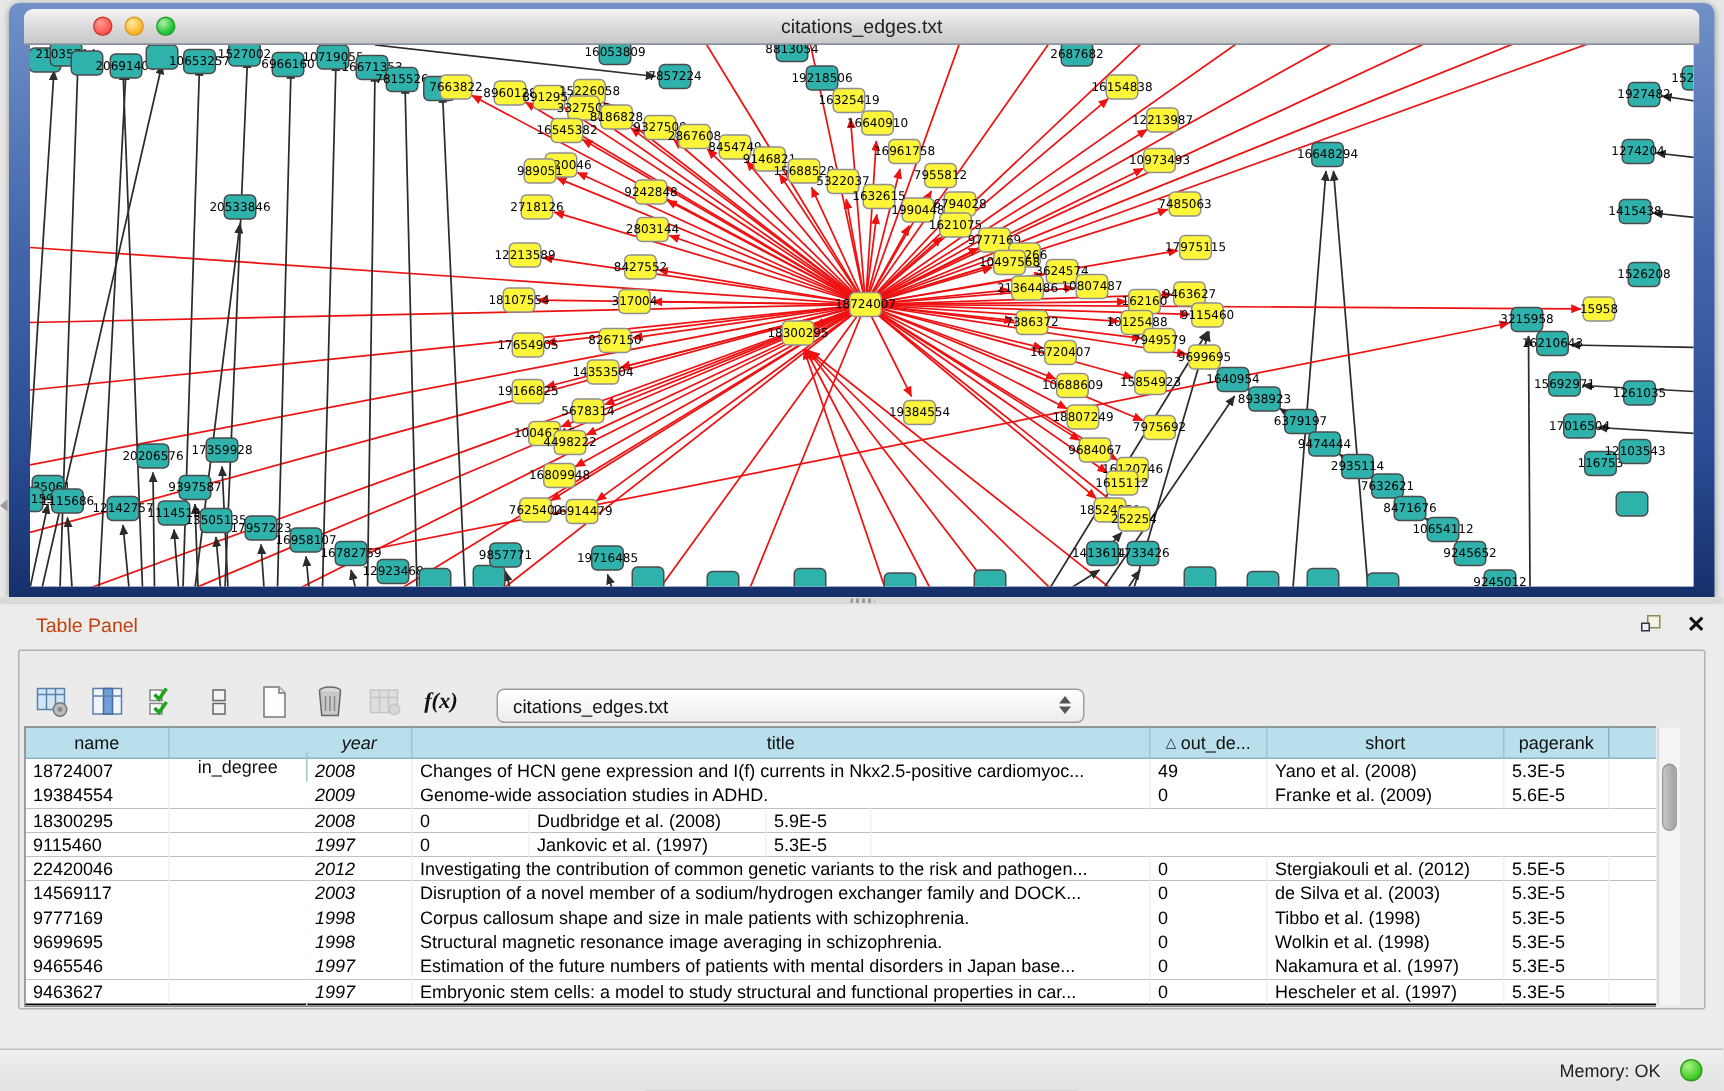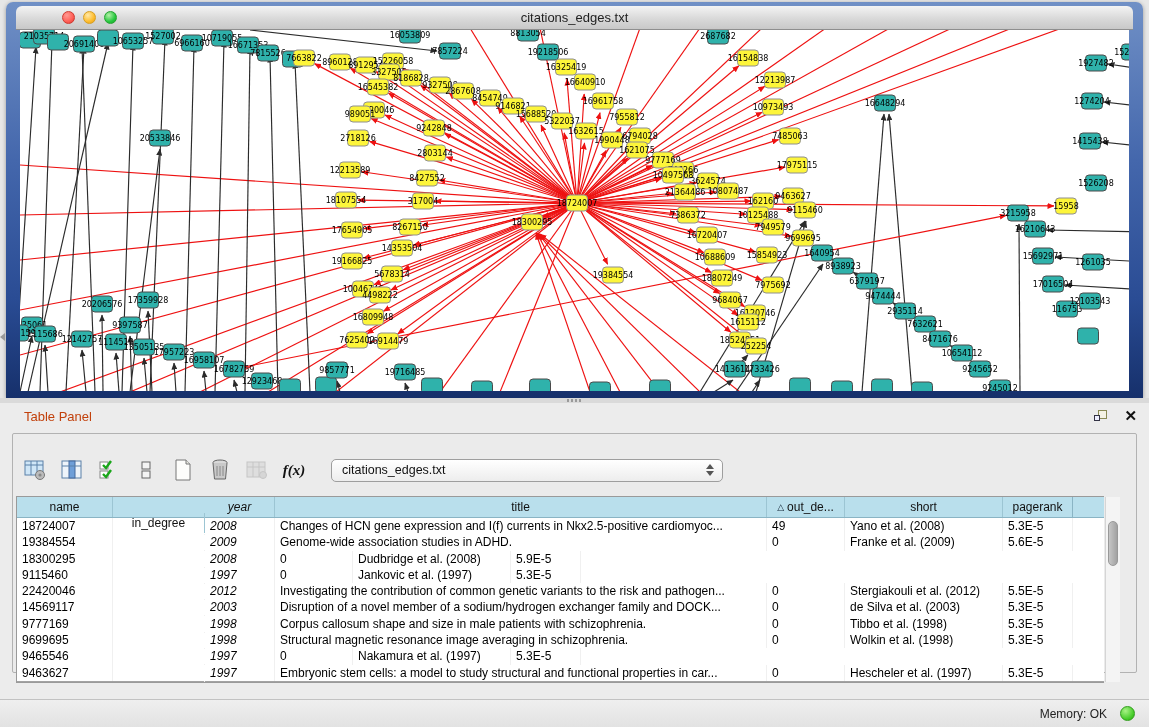--- a/index.html
+++ b/index.html
@@ -33,33 +33,33 @@
   .table-panel { position:absolute; left:0; top:403px; width:1149px; height:296px; background:#ececec; }
   .panel-header { position:absolute; left:0; top:0; width:100%; height:28px; }
   .panel-title { position:absolute; left:24px; top:6px; font-size:13px; color:#c2410c; }
   .float-btn { position:absolute; right:40px; top:7px; width:15px; height:14px; cursor:default; }
   .float-btn .sq1 { position:absolute; left:4px; top:0; width:9px; height:9px; border:1px solid #8a8a55; background:#f4f2e4; }
   .float-btn .sq2 { position:absolute; left:0; top:5px; width:6px; height:6px; border:1px solid #334; background:#eef; }
   .close-btn { position:absolute; right:12px; top:4px; font-size:15px; font-weight:bold; color:#111; }
 
   .panel-box { position:absolute; left:12px; top:30px; width:1125px; height:240px;
     border:1px solid #b2b2b2; border-radius:2px; background:#ebebeb; }
-  .toolbar { position:absolute; left:0; top:12px; height:48px; width:100%;
-    display:flex; align-items:center; padding-left:8px; gap:9px; }
+  .toolbar { position:absolute; left:0; top:0; height:48px; width:100%;
+    display:flex; align-items:flex-end; padding-left:8px; gap:9px; }
   .tb-btn { width:28px; height:28px; display:flex; align-items:center; justify-content:center; }
   .fx { font-size:15px; font-style:italic; font-weight:bold; color:#111; font-family:"Liberation Serif", serif; }
   .selector { margin-left:14px; width:392px; height:23px; border:1px solid #9e9e9e; border-radius:5px;
     background:linear-gradient(180deg,#ffffff,#ededed);
     font-size:12.5px; color:#111; display:flex; align-items:center; padding:0 10px; position:relative; }
   .sel-arrows { position:absolute; right:8px; top:4px; }
   .sel-arrows div { width:0; height:0; border-left:4px solid transparent; border-right:4px solid transparent; }
   .sel-up { border-bottom:5px solid #555; margin-bottom:2px; }
   .sel-dn { border-top:5px solid #555; }
 
-  .grid { position:absolute; left:3px; top:62px; width:1088px; height:187px; background:#a3a3a3;
+  .grid { position:absolute; left:3px; top:50px; width:1088px; height:187px; background:#000000;
     border:1px solid #9a9a9a; border-right:none; font-size:12px; }
   .ghead { display:flex; height:21px; background:#b9dfec; border-bottom:1px solid #8ab4c4; }
   .hc { display:flex; align-items:center; justify-content:center; color:#111;
     border-right:1px solid #9cc5d3; height:100%; overflow:hidden; white-space:nowrap; }
   .hc .tri { font-size:9px; margin-right:3px; color:#123; }
   .trow { display:flex; height:16.3px; line-height:16.3px; background:#fff; }
   .tc { padding-left:5px; overflow:hidden; white-space:nowrap; border-right:1px solid #f0f0f0; color:#000; }
   .c0{width:96px;} .c1{width:92px;margin-top:16px;} .c2{width:70px;font-style:italic;} .c3{width:492px;} .c4{width:78px;} .c5{width:158px;} .c6{width:70px;}
   .hc.c6{border-right:1px solid #8ab4c4;}
   .vscroll { position:absolute; right:-16px; top:0px; width:15px; height:185px;
@@ -970,20 +970,21 @@
               <div class="tc c2">1998</div>
               <div class="tc c3">Structural magnetic resonance image averaging in schizophrenia.</div>
               <div class="tc c4">0</div>
               <div class="tc c5">Wolkin et al. (1998)</div>
               <div class="tc c6">5.3E-5</div>
             </div>
             <div class="trow">
               <div class="tc c0">9465546</div>
               <div class="tc c1">1</div>
               <div class="tc c2">1997</div>
+              <div class="tc c3">Estimation of the future numbers of patients with mental disorders in Japan base...</div>
               <div class="tc c4">0</div>
               <div class="tc c5">Nakamura et al. (1997)</div>
               <div class="tc c6">5.3E-5</div>
             </div>
             <div class="trow">
               <div class="tc c0">9463627</div>
               <div class="tc c1">1</div>
               <div class="tc c2">1997</div>
               <div class="tc c3">Embryonic stem cells: a model to study structural and functional properties in car...</div>
               <div class="tc c4">0</div>

